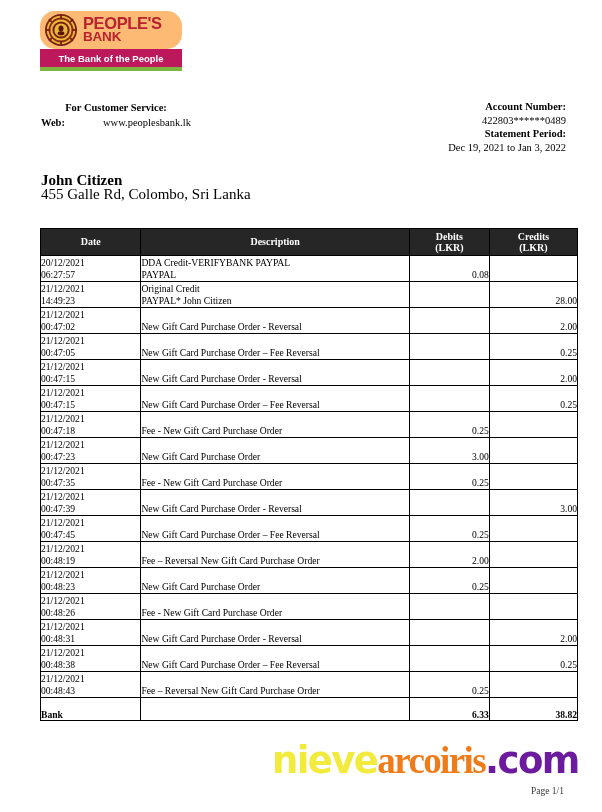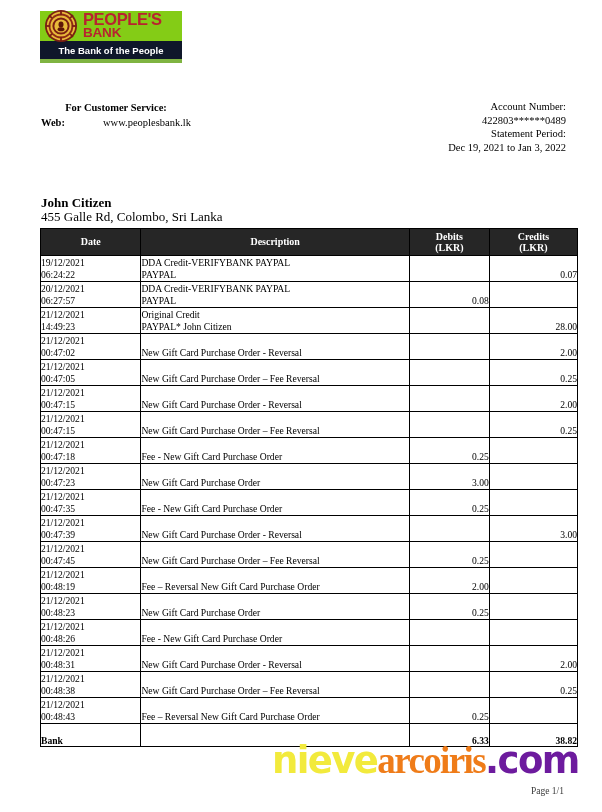--- a/index.html
+++ b/index.html
@@ -24,26 +24,27 @@
   }
 
   
   .logo-block {
     position: absolute;
     left: 40px;
     top: 11px;
     width: 142px;
   }
   .logo-top {
-    background: #84cc16;
-    height: 30px;
+    background: #fdba74;
+    height: 38px;
     display: flex;
     align-items: center;
     padding-left: 4px;
     box-sizing: border-box;
+    border-radius: 15px;
   }
   .logo-emblem {
     width: 34px;
     height: 34px;
     flex: 0 0 34px;
     position: relative;
   }
   .logo-words {
     margin-left: 5px;
     line-height: 0.92;
@@ -57,21 +58,21 @@
     display: block;
   }
   .logo-bank {
     color: #b8232f;
     font-weight: bold;
     font-size: 13.5px;
     letter-spacing: -0.2px;
     display: block;
   }
   .logo-red {
-    background: #0f172a;
+    background: #be185d;
     height: 18px;
     display: flex;
     align-items: center;
     justify-content: center;
   }
   .logo-red span {
     color: #ffffff;
     font-family: "Liberation Sans", sans-serif;
     font-weight: bold;
     font-size: 9.5px;
@@ -109,32 +110,31 @@
   
   .account {
     position: absolute;
     right: 36px;
     top: 100px;
     text-align: right;
     font-size: 10.5px;
     line-height: 13.6px;
   }
   .account .alabel {
-    font-weight: normal;
+    font-weight: bold;
     text-align: right;
   }
 
   
   .customer {
     position: absolute;
     left: 41px;
     top: 173px;
-    font-size: 13px;
+    font-size: 15px;
     line-height: 14px;
-    margin-top: 23px;
   }
   .customer .cname {
     font-weight: bold;
   }
 
   
   .txn-wrap {
     position: absolute;
     left: 40px;
     top: 228px;
@@ -301,28 +301,20 @@
           <th>Date</th>
           <th>Description</th>
           <th style="white-space:pre-line">Debits
 (LKR)</th>
           <th style="white-space:pre-line">Credits
 (LKR)</th>
         </tr>
       </thead>
       <tbody>
           <tr class="r2">
-            <td class="c-date">19/12/2021
-06:24:22</td>
-            <td class="c-desc">DDA Credit-VERIFYBANK PAYPAL
-PAYPAL</td>
-            <td class="c-amt"></td>
-            <td class="c-amt">0.07</td>
-          </tr>
-          <tr class="r2">
             <td class="c-date">20/12/2021
 06:27:57</td>
             <td class="c-desc">DDA Credit-VERIFYBANK PAYPAL
 PAYPAL</td>
             <td class="c-amt">0.08</td>
             <td class="c-amt"></td>
           </tr>
           <tr class="r2">
             <td class="c-date">21/12/2021
 14:49:23</td>

